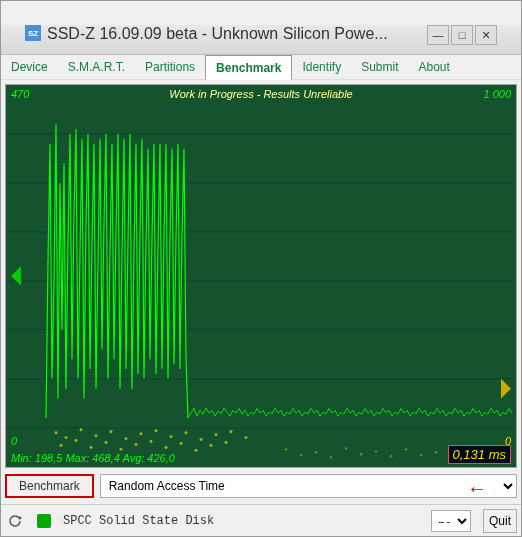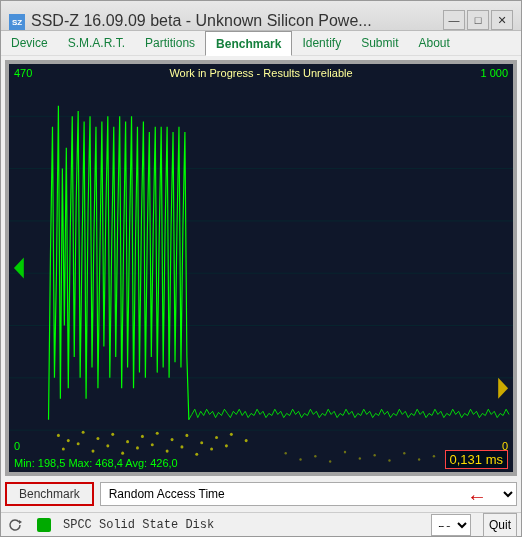--- a/index.html
+++ b/index.html
@@ -16,24 +16,25 @@
       height: 537px;
       border: 1px solid #999;
       display: flex;
       flex-direction: column;
       background: #f0f0f0;
     }
     .title-bar {
       background: linear-gradient(to bottom, #e8e8e8, #d8d8d8);
       height: 30px;
       display: flex;
-      align-items: flex-end;
-      padding: 0 8px;
+      align-items: flex-start;
+      padding: 0 24px;
       border-bottom: 1px solid #bbb;
       flex-shrink: 0;
+      margin-top: 24px;
     }
     .title-bar-icon {
       width: 16px;
       height: 16px;
       background: #4a90d9;
       margin-right: 6px;
       flex-shrink: 0;
       display: flex;
       align-items: center;
       justify-content: center;
@@ -91,24 +92,25 @@
     }
     .content {
       flex: 1;
       display: flex;
       flex-direction: column;
       padding: 4px;
       gap: 4px;
     }
     .chart-area {
       flex: 1;
-      background: #0f172a;
+      background: #14532d;
       position: relative;
       overflow: hidden;
-      border: 4px solid #a3a3a3;
+      border: 1px solid #a3a3a3;
+      font-style: italic;
     }
     .chart-top-label {
       position: absolute;
       top: 3px;
       left: 0;
       right: 0;
       text-align: center;
       color: #ffff99;
       font-size: 11px;
       z-index: 10;
@@ -193,21 +195,21 @@
     }
     .red-arrow {
       position: absolute;
       right: 30px;
       pointer-events: none;
       color: #cc0000;
       font-size: 20px;
       z-index: 5;
     }
     .status-bar {
-      height: 24px;
+      height: 32px;
       background: #f0f0f0;
       border-top: 1px solid #ccc;
       display: flex;
       align-items: center;
       padding: 0 4px;
       gap: 12px;
       flex-shrink: 0;
     }
     .status-icon {
       width: 20px;

